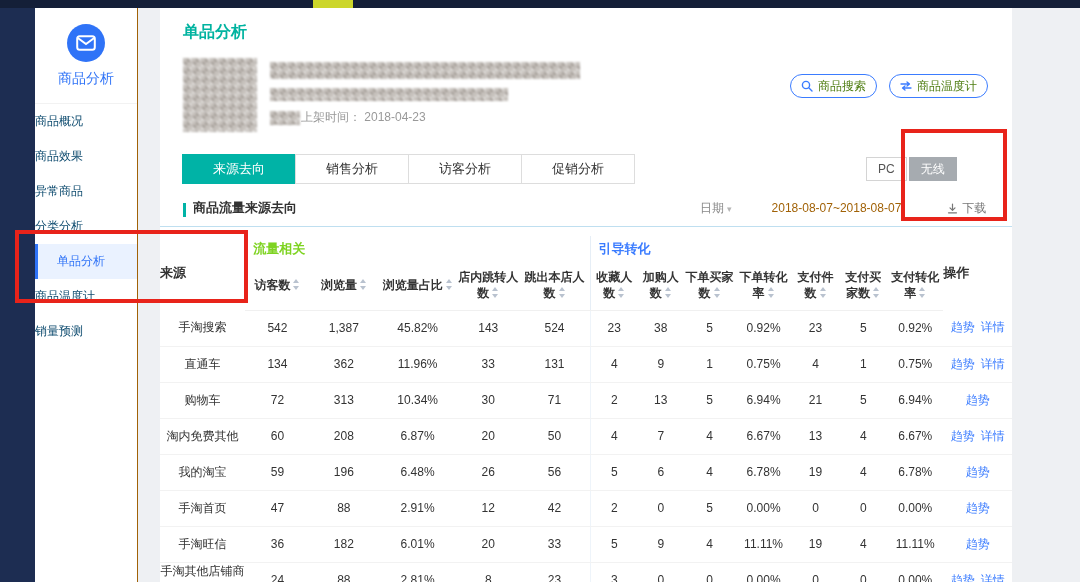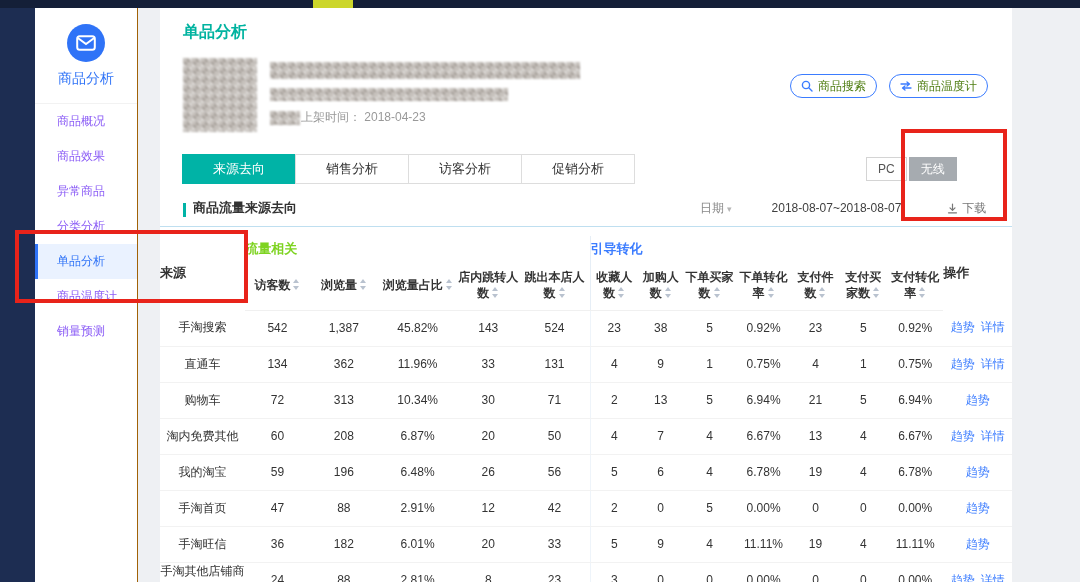--- a/index.html
+++ b/index.html
@@ -10,21 +10,21 @@
   
   .topbar{position:absolute;top:0;left:0;width:1080px;height:8px;background:#141f38}
   .topbar-tab{position:absolute;top:0;left:313px;width:40px;height:8px;background:#ccd62b}
 
   
   .left-rail{position:absolute;top:8px;left:0;width:35px;height:574px;background:#1d2d52}
   .sidebar{position:absolute;top:8px;left:35px;width:103px;height:574px;background:#fff;border-right:1px solid #a16207}
   .brand{height:96px;text-align:center;padding-top:16px;border-bottom:1px solid #f2f2f2}
   .brand-icon{width:38px;height:38px;border-radius:50%;background:#2f73f7;margin:0 auto;display:flex;align-items:center;justify-content:center}
   .brand-label{margin-top:8px;color:#2f73f7;font-size:14px}
-  .menu-item{height:35px;line-height:35px;padding-left:22px;font-size:12px;color:#8b5cf6;cursor:pointer;white-space:nowrap}
+  .menu-item{height:35px;line-height:35px;font-size:12px;color:#0c4a6e;cursor:pointer;white-space:nowrap}
   .menu-item.active{background:#eaf2ff;color:#2f73f7;border-left:3px solid #2f73f7;padding-left:19px}
 
   
   .content{position:absolute;top:8px;left:160px;width:852px;height:574px;background:#fff}
   .page-title{position:absolute;top:14px;left:23px;font-size:16px;font-weight:bold;color:#00b3a0}
 
   .mosaic{background-color:#c6c1bc;
     background-image:linear-gradient(45deg,rgba(255,255,255,.4) 25%,transparent 25%,transparent 75%,rgba(255,255,255,.4) 75%),
                      linear-gradient(45deg,rgba(85,75,65,.28) 25%,transparent 25%,transparent 75%,rgba(85,75,65,.28) 75%);
     background-size:9px 9px,9px 9px;background-position:0 0,4px 4px;filter:blur(1.2px)}
@@ -49,27 +49,27 @@
         background:#fff;border:1px solid #d4d4d4;color:#555}
   .dbtn.selected{background:#a6abb0;border-color:#a6abb0;color:#fff}
 
   
   .section-row{position:absolute;top:182px;left:0;width:852px;height:37px;border-bottom:1px solid #bfdff0;display:flex;align-items:center}
   .section-title{display:flex;align-items:flex-end;margin-left:23px;font-size:13px;font-weight:bold;color:#333}
   .tbar{width:3px;height:14px;background:#00b3a6;margin-right:7px}
   .section-right{position:absolute;left:540px;top:0;height:100%;display:flex;align-items:center;font-size:12px;color:#888}
   .date-label{cursor:pointer}
   .caret{font-size:9px;color:#b5b5b5;margin-left:3px}
-  .date-range{margin-left:40px;color:#404040;cursor:pointer}
+  .date-range{margin-left:40px;color:#a16207;cursor:pointer}
   .download{margin-left:46px;color:#777;cursor:pointer;display:flex;align-items:center;gap:4px}
 
   
   table{position:absolute;top:228px;left:0;width:852px;border-collapse:collapse;table-layout:fixed}
   th,td{font-size:12px;text-align:center;vertical-align:middle;overflow:hidden}
-  .grp-row th{height:26px;font-weight:bold;font-size:13px;text-align:left;}
+  .grp-row th{height:26px;font-weight:bold;font-size:13px;text-align:left;padding-left:8px}
   .grp-green{color:#7ed321}
   .grp-blue{color:#3b7cff;border-left:1px solid #e6eef6}
   .src-th,.ops-th{text-align:right;font-size:12px;color:#333;padding-left:0 !important}
   .col-row th{height:48px;color:#333;font-weight:bold;padding:2px 1px;line-height:1.3;border-bottom:1px solid #f0f0f0;cursor:pointer}
   .col-row th:nth-child(6){border-left:1px solid #e6eef6}
   tbody td{height:36px;border-bottom:1px solid #f2f2f2;color:#333}
   tbody td:nth-child(7){border-left:1px solid #eef4fa}
   .ops a{color:#3b7cff;text-decoration:none;margin:0 3px;cursor:pointer}
   .sort{display:inline-block;width:7px;height:11px;position:relative;margin-left:3px;vertical-align:-1px}
   .sort::before{content:"";position:absolute;top:0;left:0;border-left:3px solid transparent;border-right:3px solid transparent;border-bottom:4px solid #b9c2cf}

